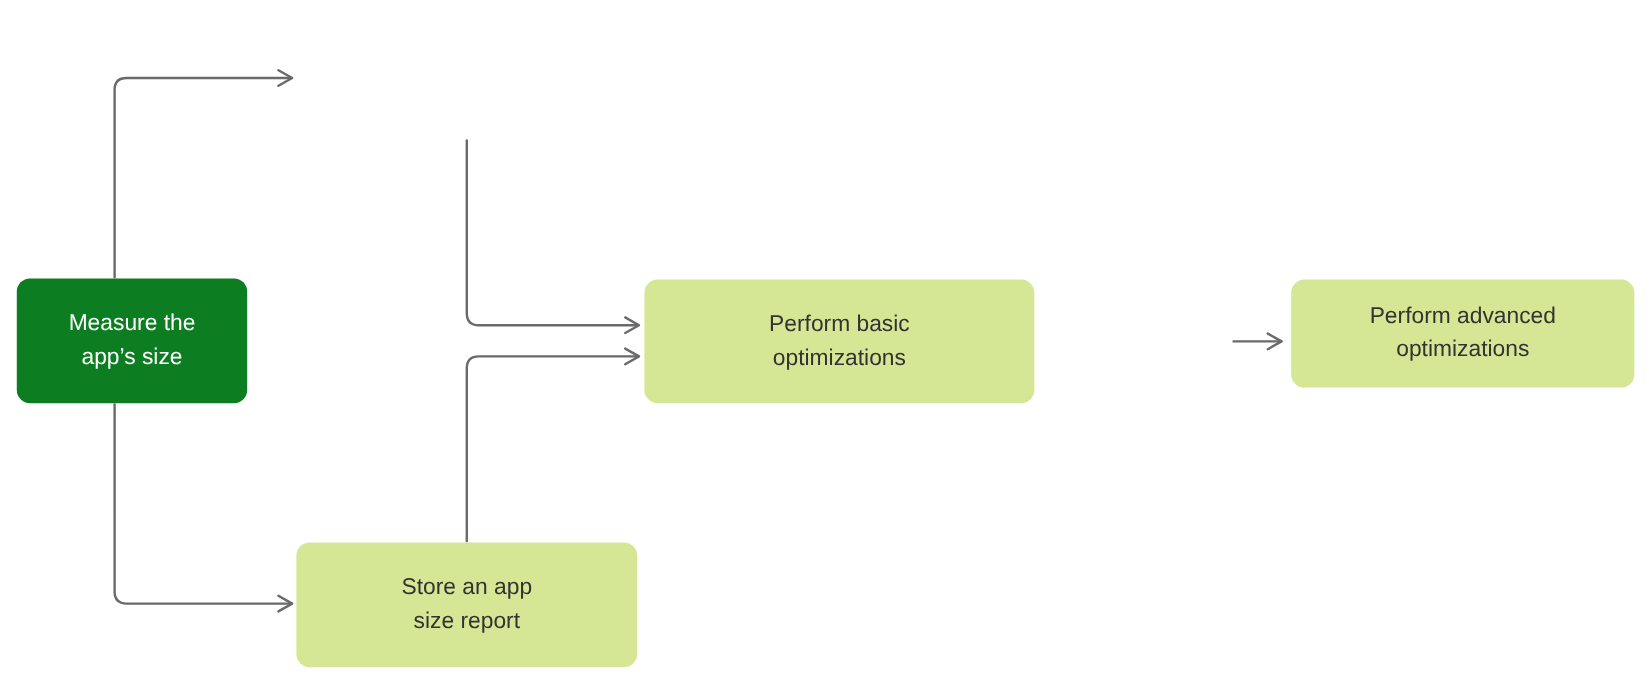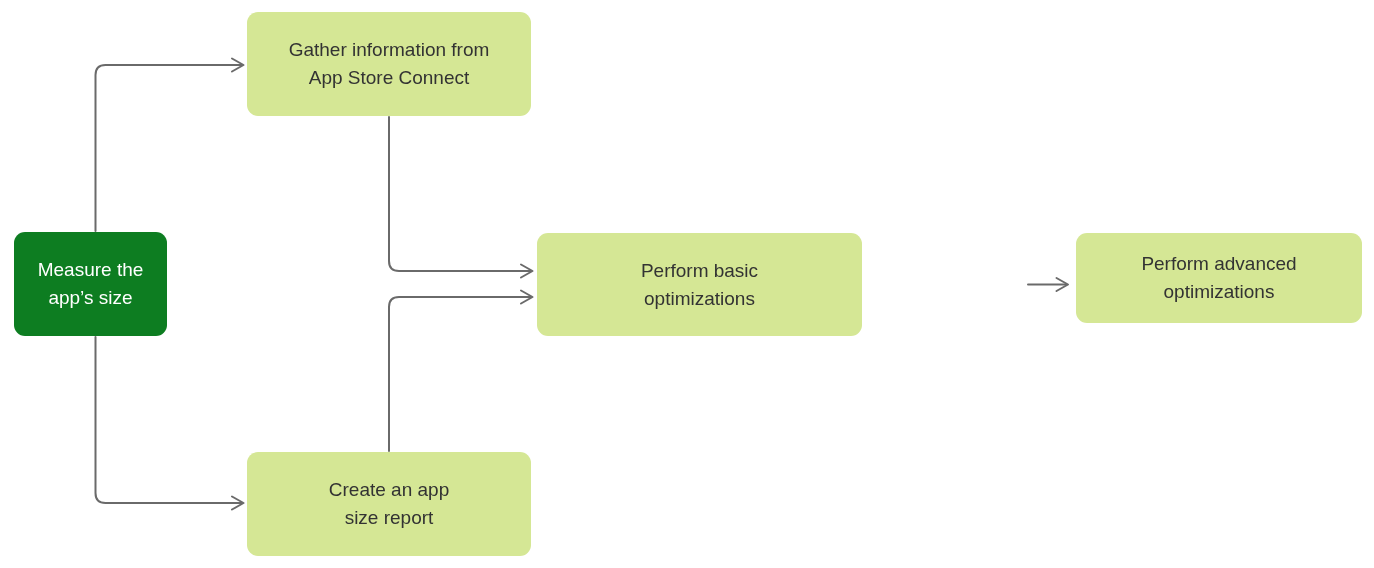--- a/index.html
+++ b/index.html
@@ -64,27 +64,25 @@
       <path d="M819,284.5 L855,284.5"></path>
       <path d="M845.5,278 L857,284.5 L845.5,291"></path>
     </g>
 
     <g>
       <path d="M1028,284.5 L1066,284.5"></path>
       <path d="M1056.5,278 L1068,284.5 L1056.5,291"></path>
     </g>
   </svg>
 
-  <div class="node dark" style="left:14px;   top:232px; width:153px; height:104px;text-align:center;">Measure the
+  <div class="node dark" style="left:14px;   top:232px; width:192px; height:104px;text-align:center;">Measure the
 app’s size</div>
 
-  <div class="node light" style="left:247px;  top:12px;  width:284px; height:104px;">Gather information from
-App Store Connect</div>
 
-  <div class="node light" style="left:247px;  top:452px; width:284px; height:104px;">Create an app
+  <div class="node light" style="left:247px;  top:452px; width:284px; height:104px;">Store an app
 size report</div>
 
   <div class="node light" style="left:537px;  top:233px; width:325px; height:103px;">Perform basic
 optimizations</div>
 
 
   <div class="node light" style="left:1076px; top:233px; width:286px; height:90px;">Perform advanced
 optimizations</div>
 
 </div>

